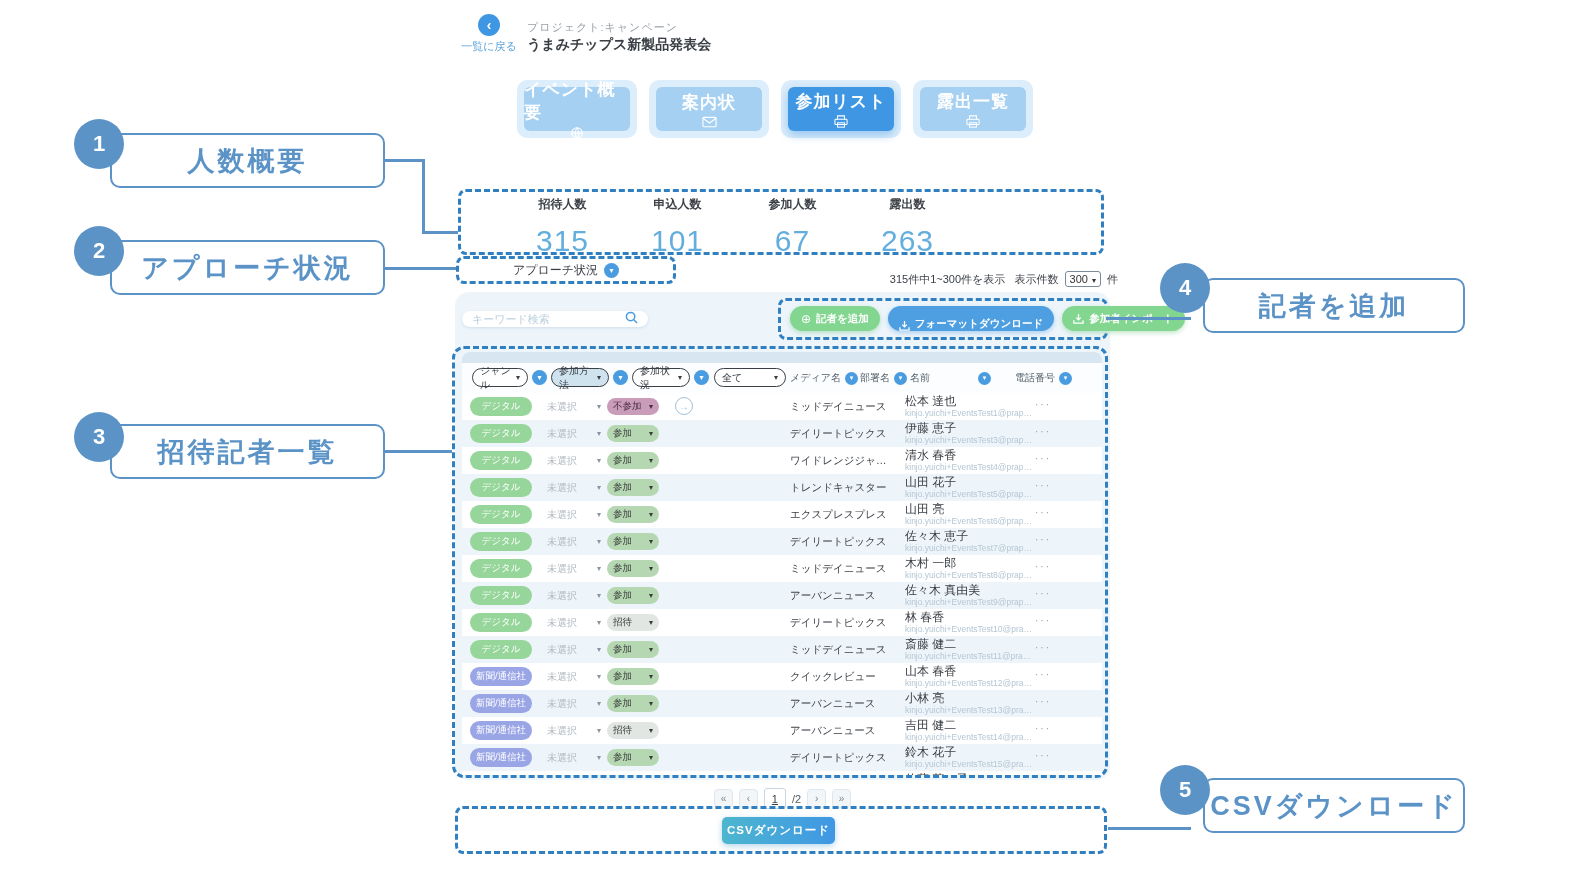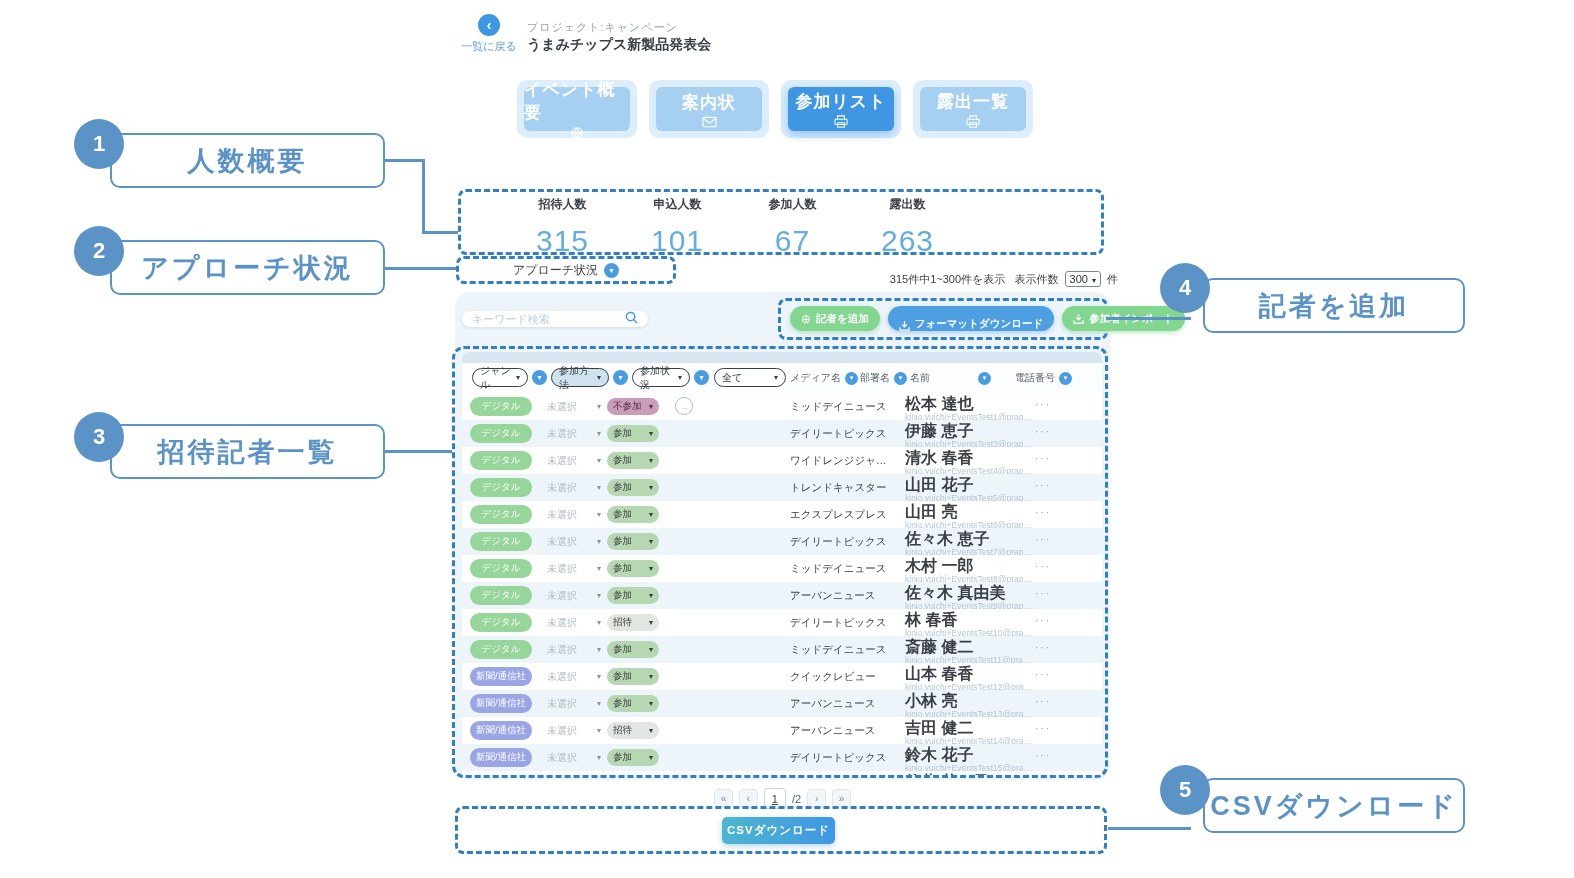--- a/index.html
+++ b/index.html
@@ -100,21 +100,21 @@
     color:#3a3a3a; cursor:pointer; justify-content:space-between; }
   .status .car { font-size:8px; }
   .s-yes { background:#b5d8b2; }
   .s-no  { background:#c99cba; color:#4a2a42; }
   .s-inv { background:#e2e6e2; }
   .send { position:absolute; left:213px; top:4px; width:18px; height:18px; border:1.4px solid #9fc0d8;
     border-radius:50%; color:#9fc0d8; font-size:10px; display:inline-flex; align-items:center; justify-content:center;
     cursor:pointer; }
   .media { position:absolute; left:328px; top:7px; font-size:10.5px; color:#3a3f45; white-space:nowrap; }
   .person { position:absolute; left:443px; top:2px; width:130px; line-height:1.15; }
-  .pname { display:block; font-size:16px; color:#3a3f45; font-weight:bold; white-space:nowrap; }
+  .pname { display:block; font-size:12px; color:#3a3f45; font-weight:normal; white-space:nowrap; }
   .pemail { display:block; font-size:8.5px; color:#b4c6d4; font-style:normal; white-space:nowrap; }
   .phone { position:absolute; left:573px; top:6px; font-size:10px; color:#9aa1a8; letter-spacing:2px; }
 
   
   .pagination { position:absolute; left:455px; top:788px; width:655px; display:flex; justify-content:center;
     align-items:center; gap:6px; }
   .pg-btn { width:19px; height:19px; background:#f2f6f9; border:1px solid #dfe7ee; border-radius:4px;
     display:inline-flex; align-items:center; justify-content:center; font-size:10px; color:#7a8793; cursor:pointer; }
   .pg-current { width:22px; height:21px; background:#fff; border:1px solid #c9d6e2; border-radius:3px;
     display:inline-flex; align-items:center; justify-content:center; font-size:11px; color:#3a3f45;

